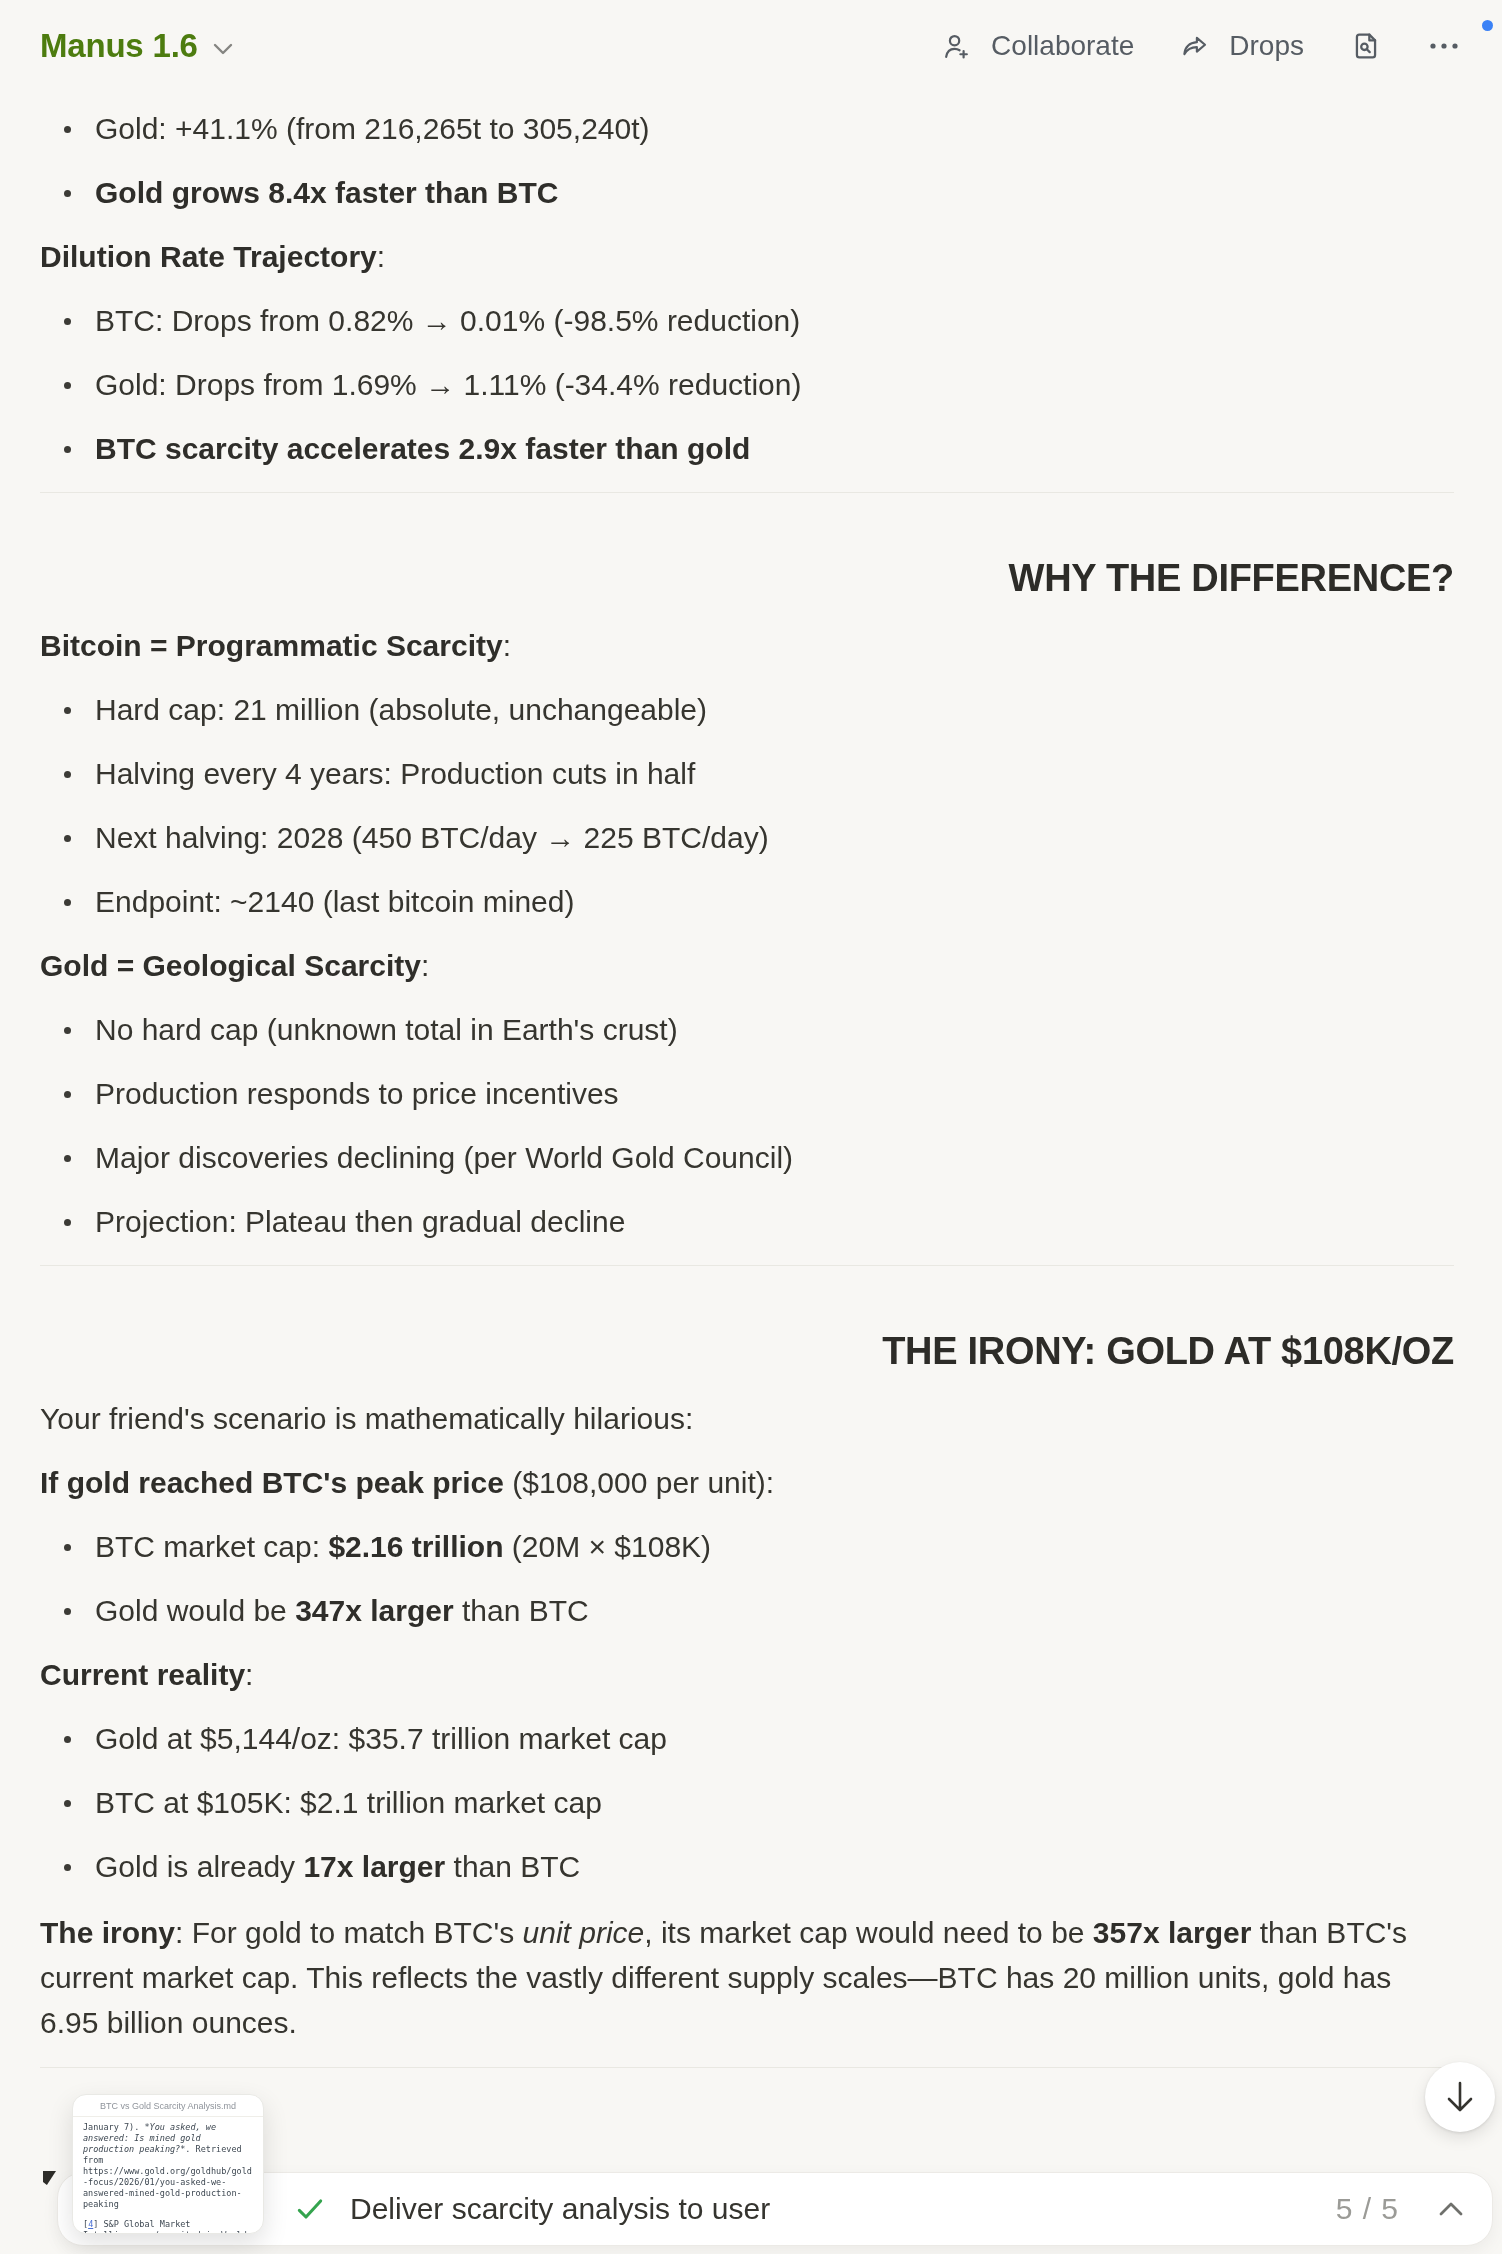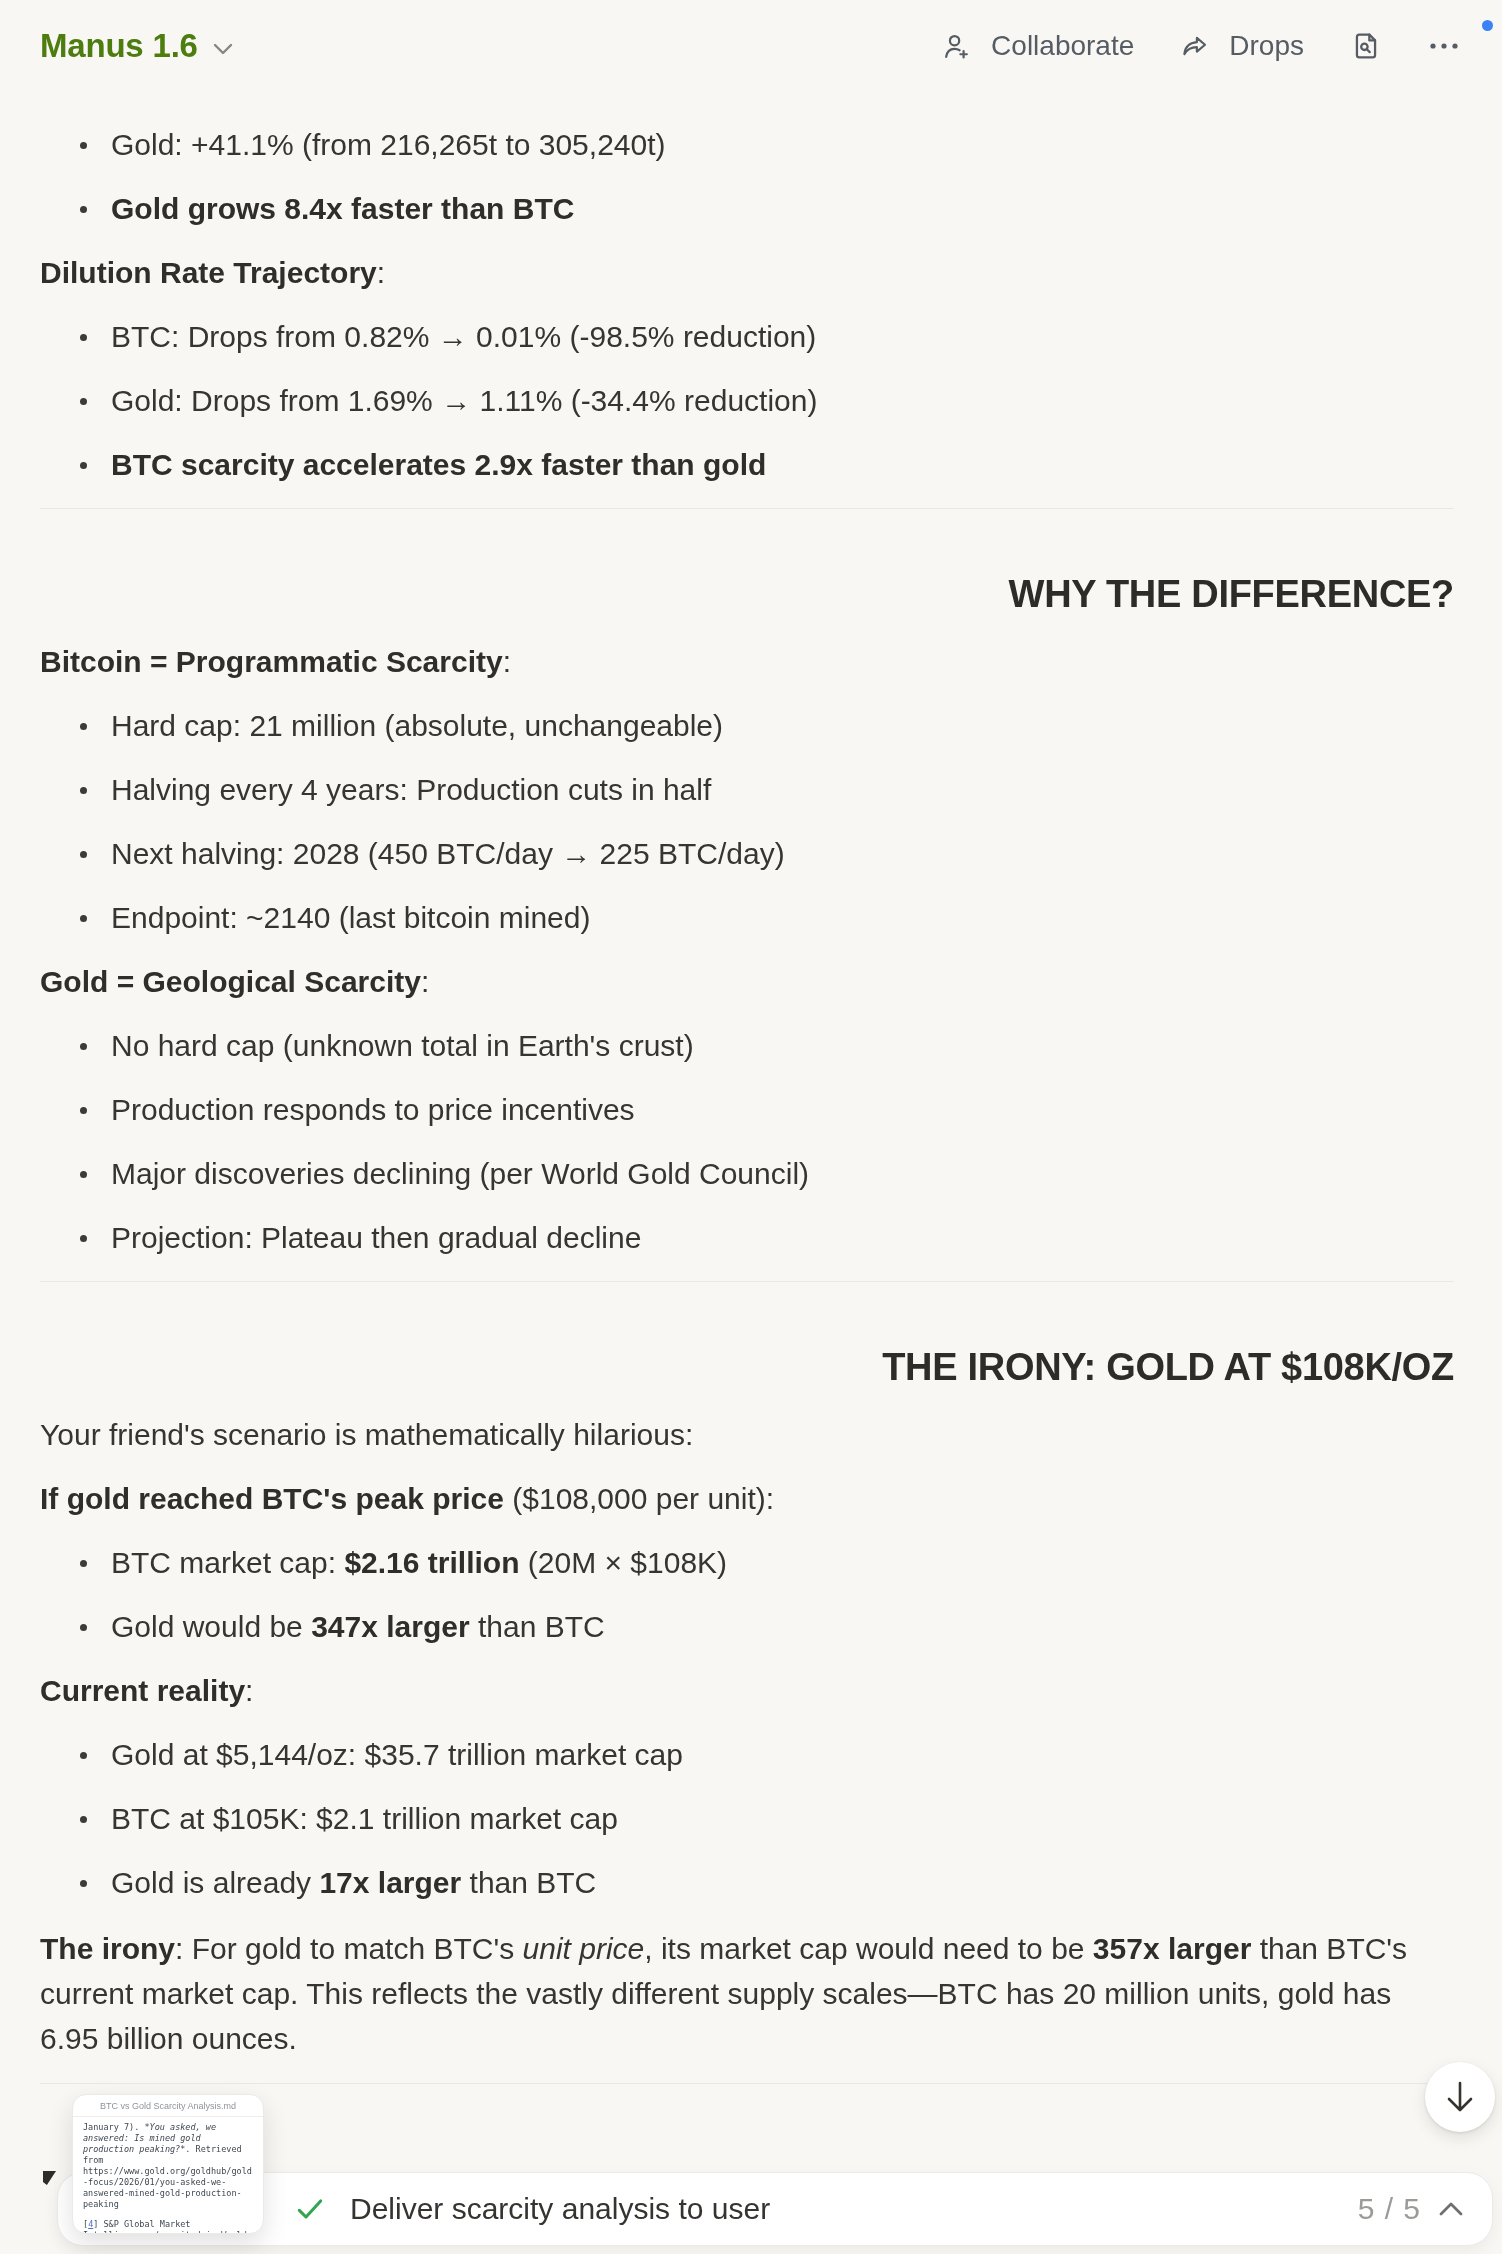--- a/index.html
+++ b/index.html
@@ -24,21 +24,21 @@
   .icon-btn{ display:flex; align-items:center; cursor:pointer; color:#565c63; }
   .notif-dot{
     position:absolute; width:11px; height:11px; border-radius:50%;
     left:1482px; top:20px;
   }
 
   
   .content{ padding:38px 48px 0 40px; }
   .line{ margin:0 0 22px; font-size:30px; line-height:42px; color:#36352f; }
   p.line{ padding:0; }
-  ul.blist{ list-style:none; margin:16px; padding:0; }
+  ul.blist{ list-style:none; margin:0; padding:0; }
   ul.blist li{ display:flex; }
   .dot{ flex:none; width:7px; height:7px; border-radius:50%; background:#3c3b36; margin:18px 24px 0 24px; }
   .seg-b{ font-weight:700; color:#2f2e2a; }
   .seg-i{ font-style:italic; }
   .multiline{ line-height:45px; }
   h2.section-heading{
     font-size:38px; line-height:46px; font-weight:700; color:#2d2c28;
     margin:62px 0 24px; letter-spacing:-0.3px;text-align:right;
   }
   hr.rule{ border:0; border-top:1px solid #e9e8e2; margin:6px 0 0; }
@@ -62,21 +62,21 @@
   
   .task-bar{
     position:absolute; left:57px; top:2172px; width:1436px; height:74px;
     background:#ffffff; border:1px solid #eceae6; border-radius:26px;
     box-shadow:0 6px 18px rgba(0,0,0,.05);
     display:flex; align-items:center;
     padding:0 28px 0 236px; z-index:20; cursor:pointer;
   }
   .task-check{ flex:none; color:#34a44e; margin-right:24px; display:flex; }
   .task-label{ font-size:30px; color:#35342f; white-space:nowrap; }
-  .task-right{ margin-left:auto; display:flex; align-items:center; gap:17px; }
+  .task-right{ margin-left:auto; display:flex; align-items:center; gap:39px; }
   .task-progress{ font-size:30px; color:#9b9b97; letter-spacing:1px; }
   .collapse-chevron{ color:#6f706c; display:flex; cursor:pointer; }
 
   
   .citation-card{
     position:absolute; left:72px; top:2094px; width:192px; height:140px;
     background:#ffffff; border:1px solid #e9e9e5; border-radius:14px;
     box-shadow:0 10px 26px rgba(0,0,0,.12);
     overflow:hidden; z-index:30;
   }

